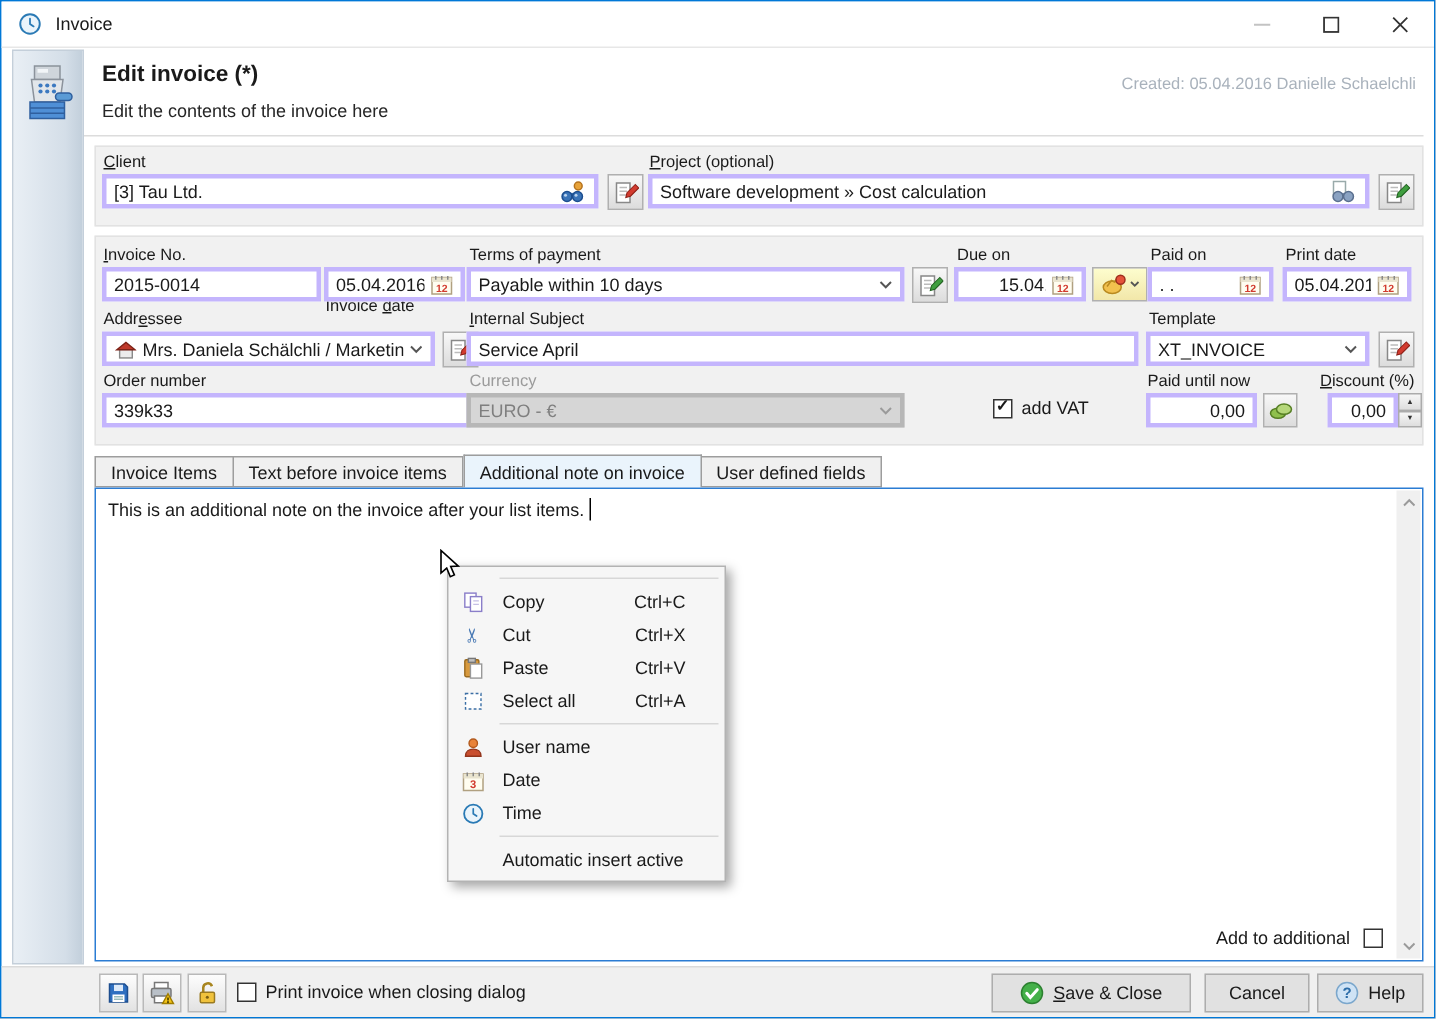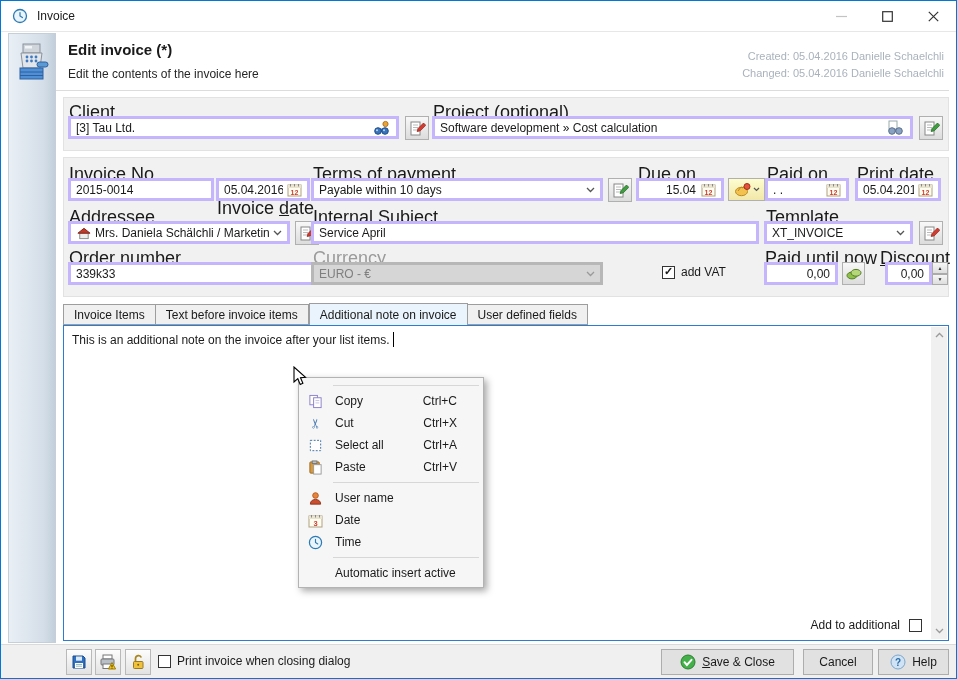--- a/index.html
+++ b/index.html
@@ -22,21 +22,21 @@
     border:1px solid #c4cfda;}
   .strip .module-icon{position:absolute;left:6px;top:8px;}
   
   .hdr-title{position:absolute;left:67px;top:40px;font-size:15px;font-weight:bold;}
   .hdr-sub{position:absolute;left:67px;top:66px;font-size:12px;color:#262626;}
   .hdr-meta{position:absolute;right:12px;top:47px;text-align:right;color:#a9b2bc;
     font-size:11px;line-height:17px;}
   .hdr-line{position:absolute;left:55px;top:89px;width:893px;height:1px;background:#dcdcdc;}
   
   .group{position:absolute;background:#f1f1f1;border:1px solid #e2e2e2;}
-  .lbl{position:absolute;font-size:18px;color:#1a1a1a;white-space:nowrap;}
+  .lbl{position:absolute;font-size:11px;color:#1a1a1a;white-space:nowrap;}
   .lbl.dim{color:#9b9b9b;}
   .fld{position:absolute;height:23px;background:#fff;border:3px solid #c4b5fd;
     display:flex;align-items:center;padding:0 5px;overflow:hidden;white-space:nowrap;}
   .fld .ftext{flex:1;overflow:hidden;}
   .fld.rt .ftext{text-align:right;}
   .fld .ficon{display:flex;margin-left:4px;flex:0 0 auto;}
   .combo{cursor:default;}
   .combo .chev{margin-left:4px;display:flex;flex:0 0 auto;}
   .fld.dis{background:#d6d6d6;color:#7f7f7f;border-color:#b7b7b7;}
   .btn24{position:absolute;width:24px;height:24px;border:1px solid #b0b0b0;
@@ -147,21 +147,20 @@
         <line x1="5" y1="30" x2="28" y2="30" stroke="#2f5f9e"></line>
           <line x1="5" y1="33.5" x2="28" y2="33.5" stroke="#2f5f9e"></line>
       </svg>
     </span>
   </div>
 
   <div class="hdr-title">Edit invoice (*)</div>
   <div class="hdr-sub">Edit the contents of the invoice here</div>
   <div class="hdr-meta">
     <div>Created: 05.04.2016 Danielle Schaelchli</div>
-    <div>Changed: 05.04.2016 Danielle Schaelchli</div>
   </div>
   <div class="hdr-line"></div>
 
   <div class="group" style="left:62px;top:96px;width:886px;height:54px;"></div>
 
   <div class="lbl" style="left:68px;top:101px;"><u>C</u>lient</div>
   <div class="fld" style="left:67px;top:115px;width:331px;">
     <span class="ftext">[3] Tau Ltd.</span>
     <span class="ficon">
       <svg width="19" height="16" viewBox="0 0 19 16">
@@ -460,36 +459,36 @@
       <span class="ms">Ctrl+C</span>
     </div>
     <div class="mi">
       <span class="ic" style="color:#4a7ab5;font-size:13px;transform:rotate(-90deg);">✂</span>
       <span class="ml">Cut</span>
       <span class="ms">Ctrl+X</span>
     </div>
     <div class="mi">
       <span class="ic">
         <svg width="15" height="15" viewBox="0 0 16 16">
-            <rect x="2.5" y="2.5" width="11" height="11" fill="#fff" stroke="#3a6ea5" stroke-dasharray="2 1.6"></rect>
-          </svg>
-      </span>
-      <span class="ml">Select all</span>
-      <span class="ms">Ctrl+A</span>
-    </div>
-    <div class="mi">
-      <span class="ic">
-        <svg width="15" height="15" viewBox="0 0 16 16">
             <rect x="2" y="2" width="10" height="12" rx="1" fill="#d89a3e" stroke="#9a6a1e"></rect>
             <rect x="4.5" y="1" width="5" height="2.8" fill="#c0c0c0" stroke="#777"></rect>
             <rect x="6" y="5" width="8" height="10" fill="#fff" stroke="#999"></rect>
           </svg>
       </span>
       <span class="ml">Paste</span>
       <span class="ms">Ctrl+V</span>
+    </div>
+    <div class="mi">
+      <span class="ic">
+        <svg width="15" height="15" viewBox="0 0 16 16">
+            <rect x="2.5" y="2.5" width="11" height="11" fill="#fff" stroke="#3a6ea5" stroke-dasharray="2 1.6"></rect>
+          </svg>
+      </span>
+      <span class="ml">Select all</span>
+      <span class="ms">Ctrl+A</span>
     </div>
     <div class="msep"></div>
     <div class="mi">
       <span class="ic">
         <svg width="15" height="15" viewBox="0 0 16 16">
             <circle cx="8" cy="4.8" r="3" fill="#e8833a" stroke="#b35a1e"></circle>
             <path d="M2.5 14c0-3.4 2.5-5 5.5-5s5.5 1.6 5.5 5z" fill="#c94f2f" stroke="#93351c"></path>
           </svg>
       </span>
       <span class="ml">User name</span>

